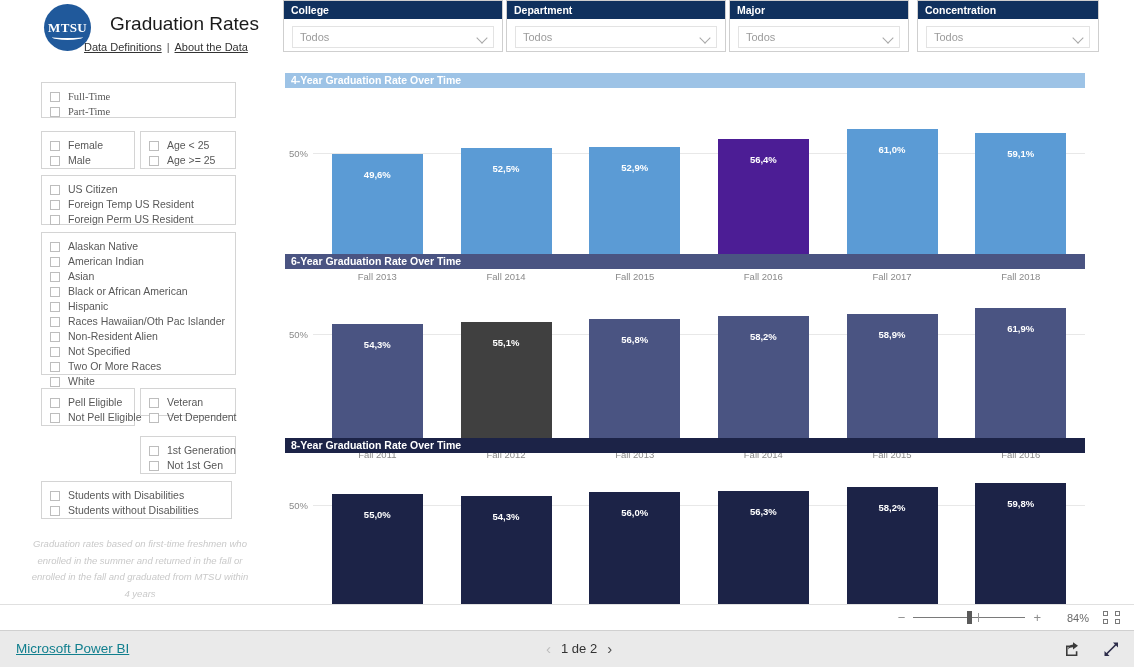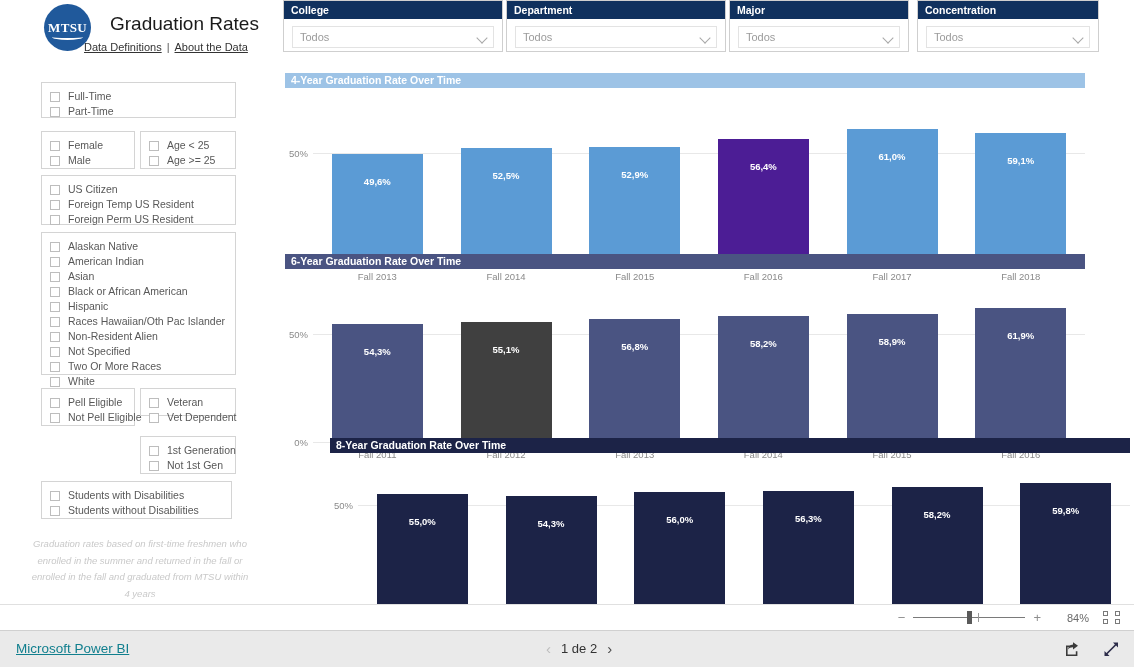--- a/index.html
+++ b/index.html
@@ -84,21 +84,21 @@
   .plot { position: relative; height: 100%; }
   .axis-lbl {
     position: absolute; right: 100%; margin-right: 5px;
     font-size: 9.5px; color: #8a8a8a; transform: translateY(-50%); white-space: nowrap;
   }
   .gridline { position: absolute; left: 0; right: 0; height: 1px; background: #e8e8e8; }
   .bars { position: absolute; left: 0; right: 0; bottom: 0; top: 0; display: flex; }
   .bar-slot { flex: 1; position: relative; display: flex; justify-content: center; align-items: flex-end; }
   .bar { width: 91px; position: relative; }
   .bar-val {
-    position: absolute; top: 22px; left: 0; right: 0; text-align: center;
+    position: absolute; top: 15px; left: 0; right: 0; text-align: center;
     font-size: 9.5px; font-weight: bold; color: #fff;
   }
   .cat-lbl {
     position: absolute; top: 100%; margin-top: 7px; left: 0; right: 0;
     text-align: center; font-size: 9.5px; color: #8a8a8a;
   }
 
   
   #zoombar {
     position: absolute; left: 0; top: 604px; width: 1134px; height: 26px;
@@ -143,21 +143,21 @@
       <div class="logo">
         <span class="logo-text">MTSU</span>
         <span class="logo-swoosh"></span>
       </div>
       <div class="app-title">Graduation Rates</div>
       <div class="links">
         <a href="#">Data Definitions</a><span class="sep">|</span><a href="#">About the Data</a>
       </div>
     </div>
 
-    <div class="slicer" style="left:41px; top:82px; width:195px; height:36px;">
+    <div class="slicer" style="left:41px; top:82px; width:195px; height:36px;font-family:Liberation Serif, serif;">
       <div class="chk-row">
           <span class="chk"></span>
           <span class="chk-label">Full-Time</span>
         </div>
       <div class="chk-row">
           <span class="chk"></span>
           <span class="chk-label">Part-Time</span>
         </div>
     </div>
 
@@ -428,21 +428,21 @@
           <div class="bar-slot">
             <div class="bar" style="height: 95.2308%; background: rgb(74, 84, 130);">
               <div class="bar-val">61,9%</div>
               <div class="cat-lbl">Fall 2016</div>
             </div>
           </div>
         </div>
       </div>
   </div>
 
-  <div class="chart" style="top:438px;margin-left:45px;">
+  <div class="chart" style="top:438px;">
     <div class="chart-title" style="background:#1C2347;">8-Year Graduation Rate Over Time</div>
     <div class="plot" style="height:141px; margin:25px 0 0 28px;">
         <div class="gridline" style="top: 100%;"></div>
         <div class="axis-lbl" style="top: 100%;">0%</div>
         <div class="gridline" style="top: 19.3548%;"></div>
         <div class="axis-lbl" style="top: 19.3548%;">50%</div>
         <div class="bars">
           <div class="bar-slot">
             <div class="bar" style="height: 88.7097%; background: rgb(28, 35, 71);">
               <div class="bar-val">55,0%</div>

